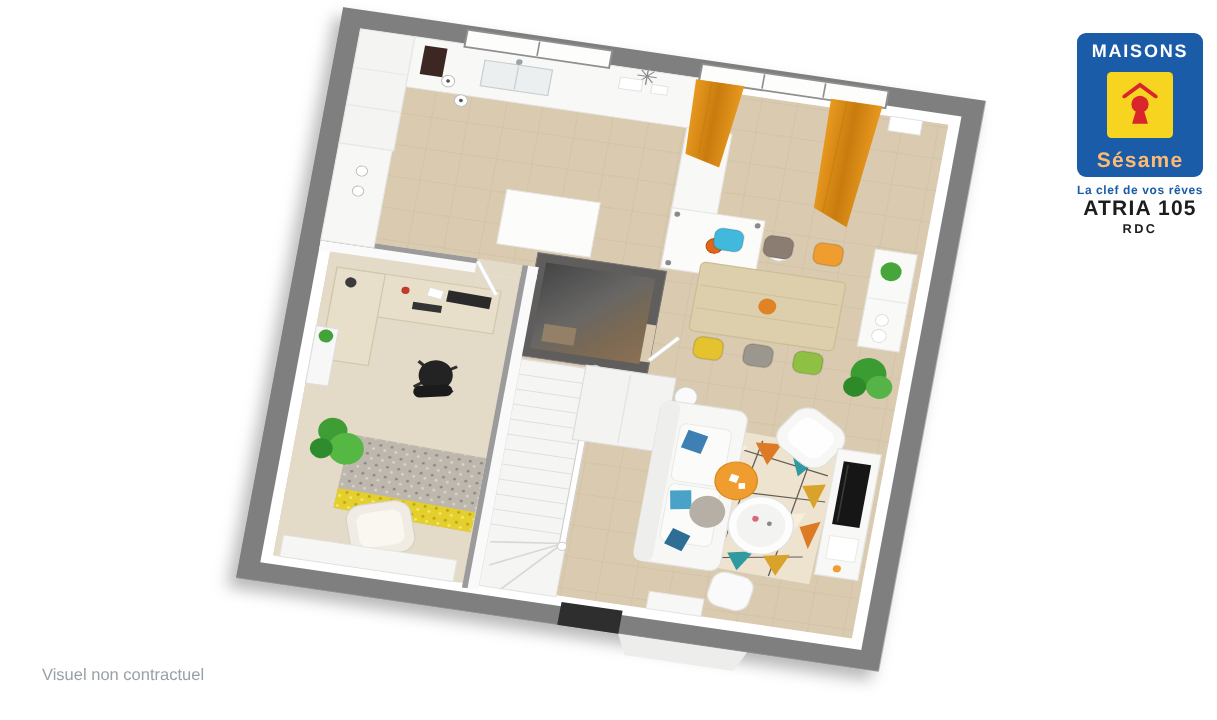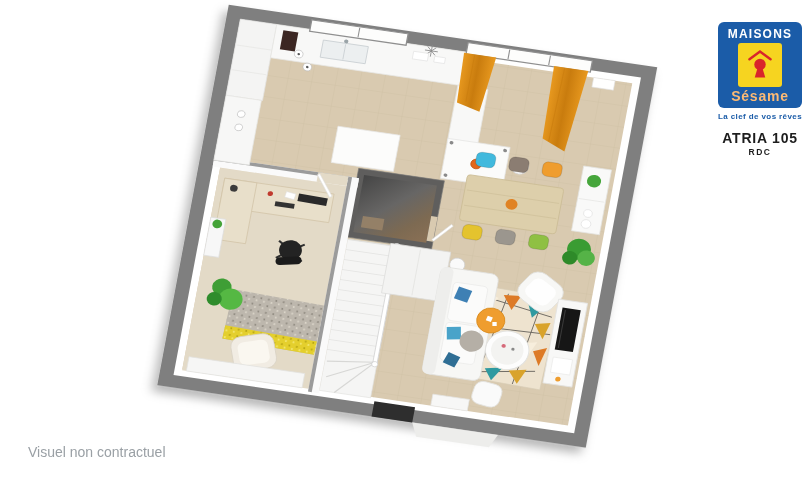--- a/index.html
+++ b/index.html
@@ -12,31 +12,31 @@
     --plant-green:#44a338; --accent-orange:#ef9d2e;
     --sofa-white:#f7f7f5; --tv-black:#161616;
     --text-dark:#1d1d1d; --text-gray:#9aa0a5;
   }
   *{margin:0;padding:0;box-sizing:border-box;}
   html,body{background:#fff;}
   body{font-family:"Liberation Sans",sans-serif;}
   .stage{position:relative;width:811px;height:480px;background:#fff;overflow:hidden;}
   .plan-svg{position:absolute;left:0;top:0;}
   .logo-block{position:absolute;left:704px;top:22px;width:112px;text-align:center;}
-  .logo-card{width:84px;height:86px;margin:0 auto;background:var(--brand-blue);border-radius:6px;
+  .logo-card{width:84px;height:96px;margin:0 auto;background:var(--brand-blue);border-radius:6px;
     display:flex;flex-direction:column;align-items:center;justify-content:space-between;padding:5px 0 4px;}
   .brand-top{color:#fff;font-weight:bold;font-size:12px;letter-spacing:1.2px;}
   .logo-yellow{width:44px;height:44px;background:var(--brand-yellow);border-radius:3px;
     display:flex;align-items:center;justify-content:center;}
   .brand-script{color:#fdba74;font-weight:bold;font-size:14px;letter-spacing:.8px;}
   .tagline{margin-top:4px;color:var(--brand-blue);font-size:8px;font-weight:bold;letter-spacing:.4px;}
   .model-label{position:absolute;left:704px;top:130px;width:112px;text-align:center;color:var(--text-dark);}
   .model-name{font-size:14px;font-weight:bold;letter-spacing:.8px;}
   .floor-level{font-size:8.5px;font-weight:bold;letter-spacing:1.6px;margin-top:1px;}
-  .disclaimer{position:absolute;left:28px;top:444px;font-size:14px;color:var(--text-gray);}
+  .disclaimer{position:absolute;left:28px;top:444px;font-size:11px;color:var(--text-gray);}
 </style>
 </head>
 <body>
 
 <div class="stage">
 
   <svg class="plan-svg" width="811" height="480" viewBox="0 0 811 480">
     <defs>
       <pattern id="tiles" width="22" height="22" patternUnits="userSpaceOnUse">
         <path d="M22 0H0V22" fill="none" stroke="var(--floor-grout)" stroke-width="0.9"></path>

